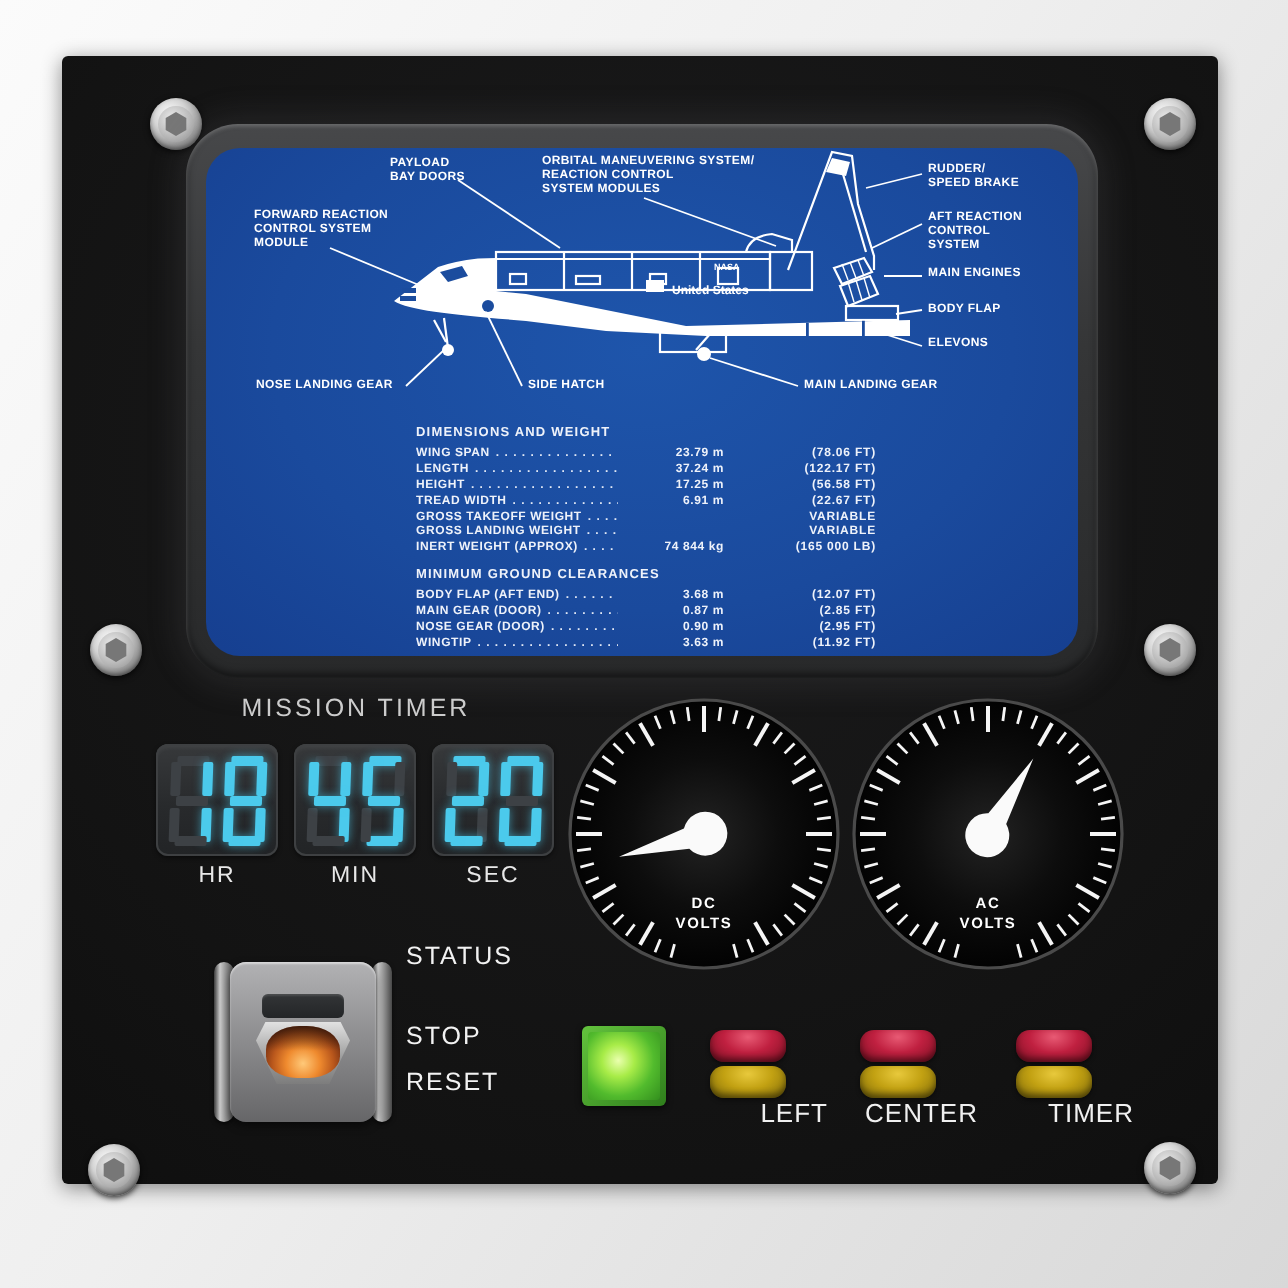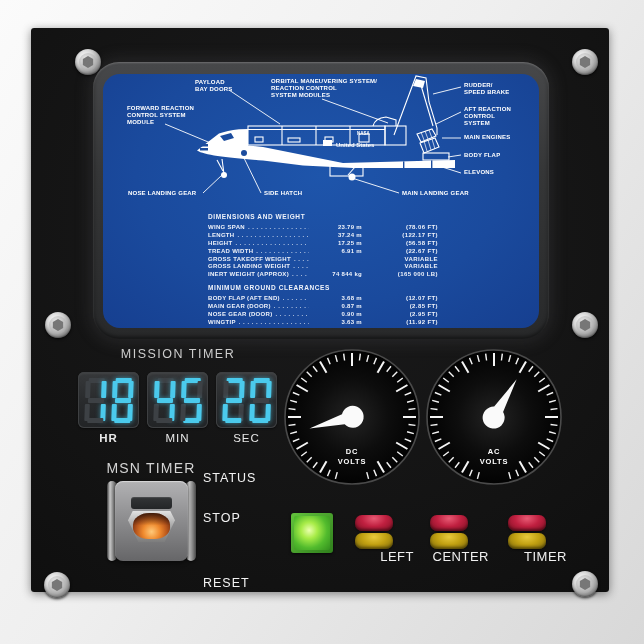--- a/index.html
+++ b/index.html
@@ -344,21 +344,21 @@
         <div class="digit">
           <div class="seg seg-a lit"></div>
           <div class="seg seg-b lit"></div>
           <div class="seg seg-c lit"></div>
           <div class="seg seg-d lit"></div>
           <div class="seg seg-e lit"></div>
           <div class="seg seg-f lit"></div>
           <div class="seg seg-g"></div>
         </div>
       </div>
-  <div class="unit" style="left:47px;font-weight:bold;">HR</div>
+  <div class="unit" style="left:47px;">HR</div>
   <div class="unit" style="left:116px;">MIN</div>
   <div class="unit" style="left:185px;">SEC</div>
 
   <svg class="gauge" style="left:251px;top:319px;" viewBox="-70 -70 140 140">
     <defs>
       <radialGradient id="gf0">
             <stop offset="0%" stop-color="#232323"></stop>
             <stop offset="55%" stop-color="#0d0d0d"></stop>
             <stop offset="100%" stop-color="#020202"></stop>
           </radialGradient>
@@ -462,34 +462,33 @@
           <line x1="-32.00" y1="-55.43" x2="-25.50" y2="-44.17" stroke="#f5f5f5" stroke-width="2"></line>
           <line x1="-24.49" y1="-59.13" x2="-21.81" y2="-52.66" stroke="#f5f5f5" stroke-width="1.4"></line>
           <line x1="-16.56" y1="-61.82" x2="-14.75" y2="-55.06" stroke="#f5f5f5" stroke-width="1.4"></line>
           <line x1="-8.35" y1="-63.45" x2="-7.44" y2="-56.51" stroke="#f5f5f5" stroke-width="1.4"></line>
         </g>
     <text class="glabel" y="37" text-anchor="middle" font-size="7.5" font-weight="bold" fill="#fff" letter-spacing="0.8">AC</text>
     <text class="glabel" y="47" text-anchor="middle" font-size="7.5" font-weight="bold" fill="#fff" letter-spacing="0.8">VOLTS</text>
     <path class="needle" d="M 44 0 L 9 -5.2 A 11 11 0 1 0 9 5.2 Z" fill="#fafafa" transform="rotate(-59)"></path>
   </svg>
 
-  <div class="msn-title">MSN TIMER</div>
   <div class="housing">
     <div class="rail left"></div>
     <div class="rail right"></div>
     <div class="plate">
       <div class="guard"></div>
       <div class="btnwrap">
         <div class="dome"></div>
       </div>
     </div>
   </div>
   <div class="msn-label" style="top:443px;">STATUS</div>
   <div class="msn-label" style="top:483px;">STOP</div>
-  <div class="msn-label" style="top:548px;text-align:center;">RESET</div>
+  <div class="msn-label" style="top:506px;text-align:center;">RESET</div>
 
   <div class="greenbtn">
     <div class="face"></div>
   </div>
 
   <div class="light red" style="left:324px;"></div>
   <div class="light yellow" style="left:324px;"></div>
   <div class="light red" style="left:399px;"></div>
   <div class="light yellow" style="left:399px;"></div>
   <div class="light red" style="left:477px;"></div>

